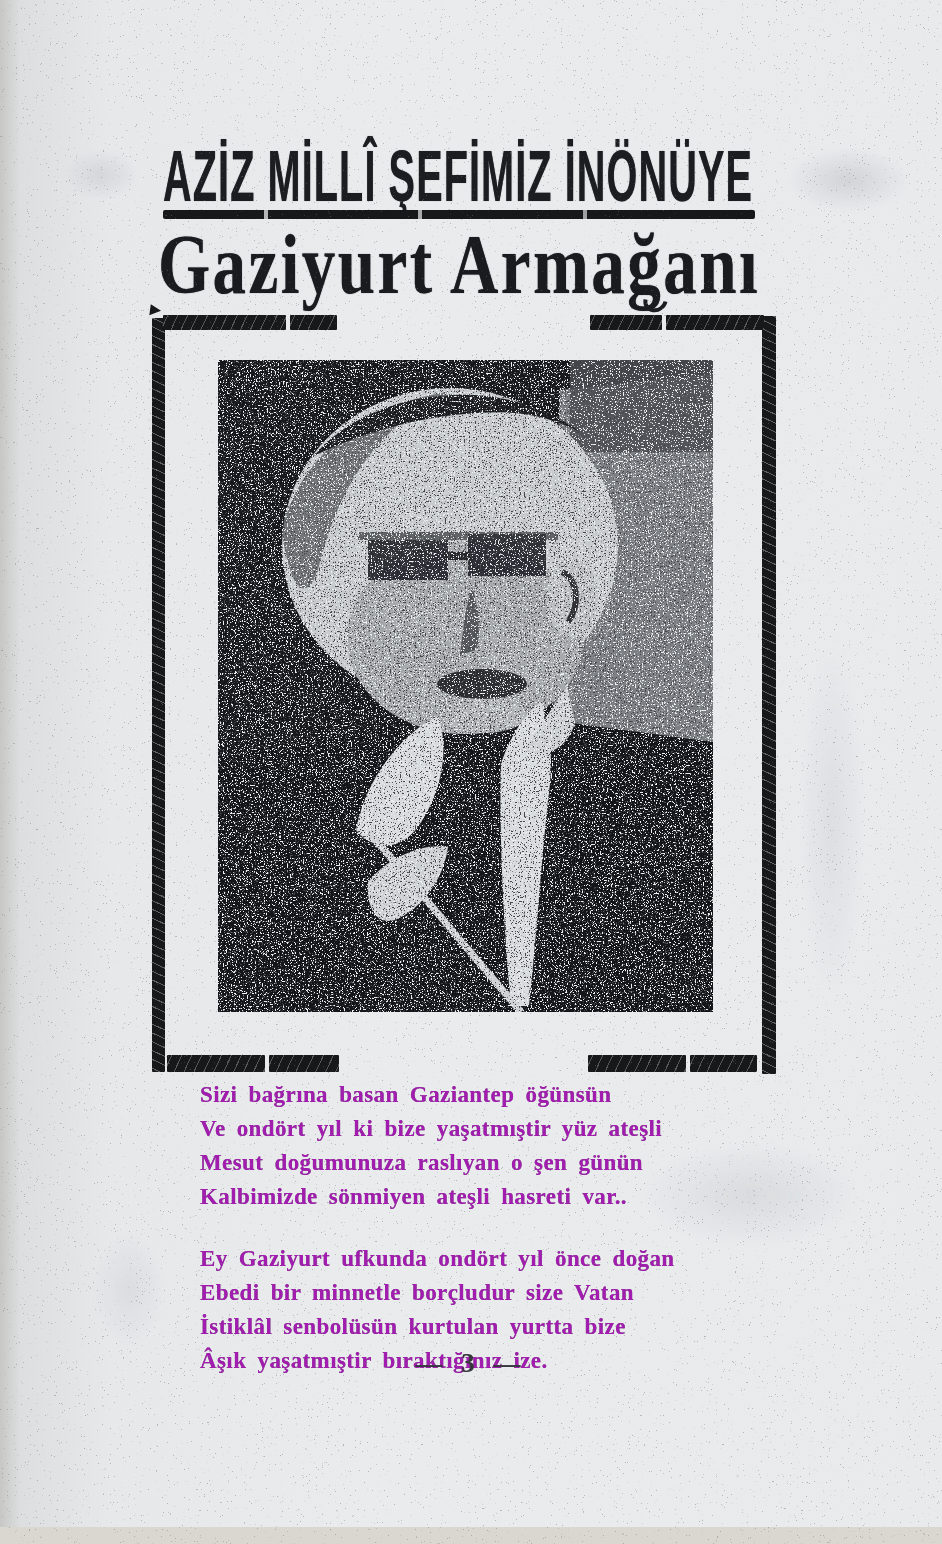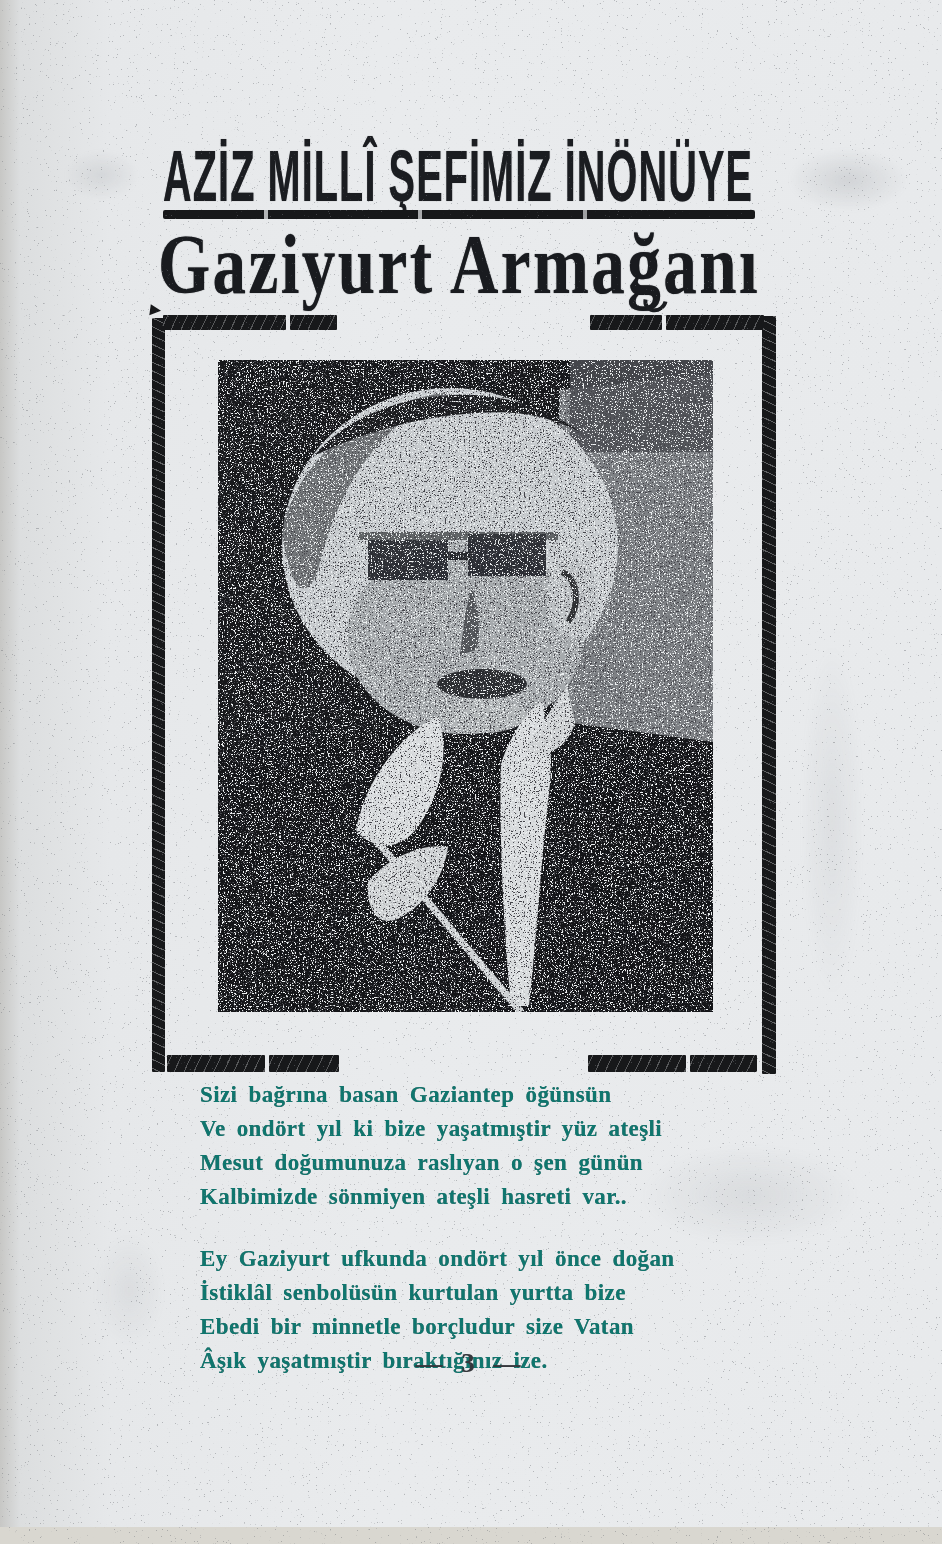--- a/index.html
+++ b/index.html
@@ -40,21 +40,21 @@
   }
   .c-mark{
     left:643px;top:289px;width:17px;height:15px;border:4px solid #1b1d21;
     border-radius:50%;border-top-color:transparent;border-right-color:transparent;
     transform:rotate(-35deg);
   }
   .portrait{left:218px;top:360px;width:495px;height:652px;display:block;}
   
   .poem{left:200px;top:1078px;width:560px;}
   .poem p{margin:0;font-size:23px;line-height:34px;font-weight:700;
-    color:#0f766e;letter-spacing:.4px;word-spacing:5px;white-space:nowrap;
+    color:#a21caf;letter-spacing:.4px;word-spacing:5px;white-space:nowrap;
     text-shadow:0 0 .5px rgba(38,40,45,.6);}
   .stanza2-wrap p{margin:0;}
   
   .pageno{
     left:0;top:1348px;width:942px;text-align:center;margin:0;
     font-size:27px;font-weight:700;color:#35373c;letter-spacing:6px;
   }
   
   .ghost{filter:blur(2px);pointer-events:none;}
   .g1{left:768px;top:138px;width:160px;height:84px;background:radial-gradient(closest-side,rgba(118,122,128,.20),rgba(118,122,128,0) 75%);}
@@ -141,22 +141,22 @@
 
   <div class="abs poem">
     <div>
       <p>Sizi bağrına basan Gaziantep öğünsün</p>
       <p>Ve ondört yıl ki bize yaşatmıştir yüz ateşli</p>
       <p>Mesut doğumunuza raslıyan o şen günün</p>
       <p>Kalbimizde sönmiyen ateşli hasreti var..</p>
     </div>
     <div class="stanza2-wrap" style="margin-top:28px;">
       <p>Ey Gaziyurt ufkunda ondört yıl önce doğan</p>
+      <p>Ebedi bir minnetle borçludur size Vatan</p>
       <p>İstiklâl senbolüsün kurtulan yurtta bize</p>
-      <p>Ebedi bir minnetle borçludur size Vatan</p>
       <p>Âşık yaşatmıştir bıraktığınız ize.</p>
     </div>
   </div>
 
   <p class="abs pageno">— 3 —</p>
 
   <div class="abs ghost g1"></div>
   <div class="abs ghost g2"></div>
   <div class="abs ghost g3"></div>
   <div class="abs ghost g4"></div>

